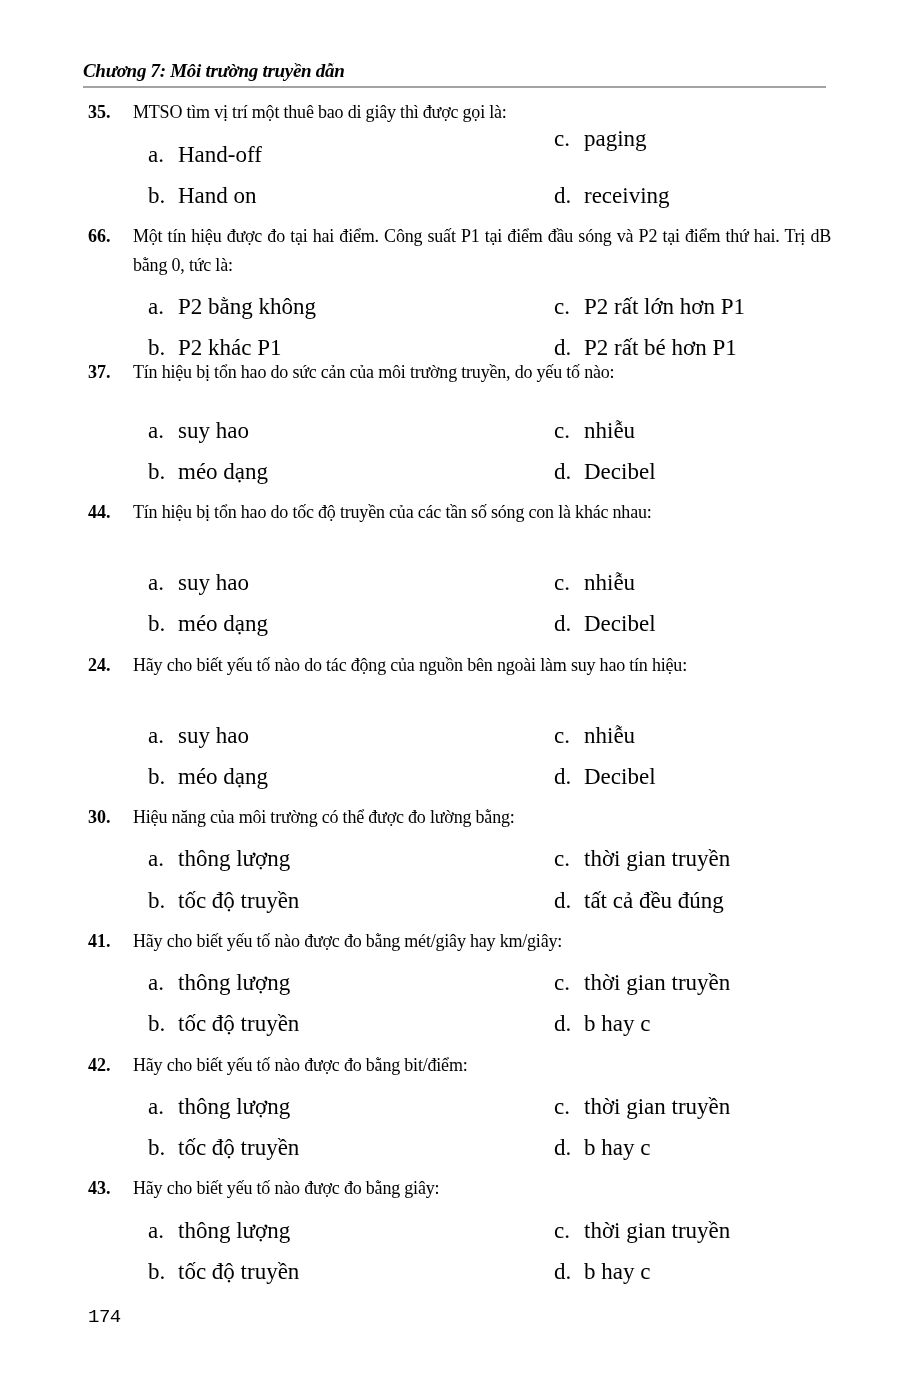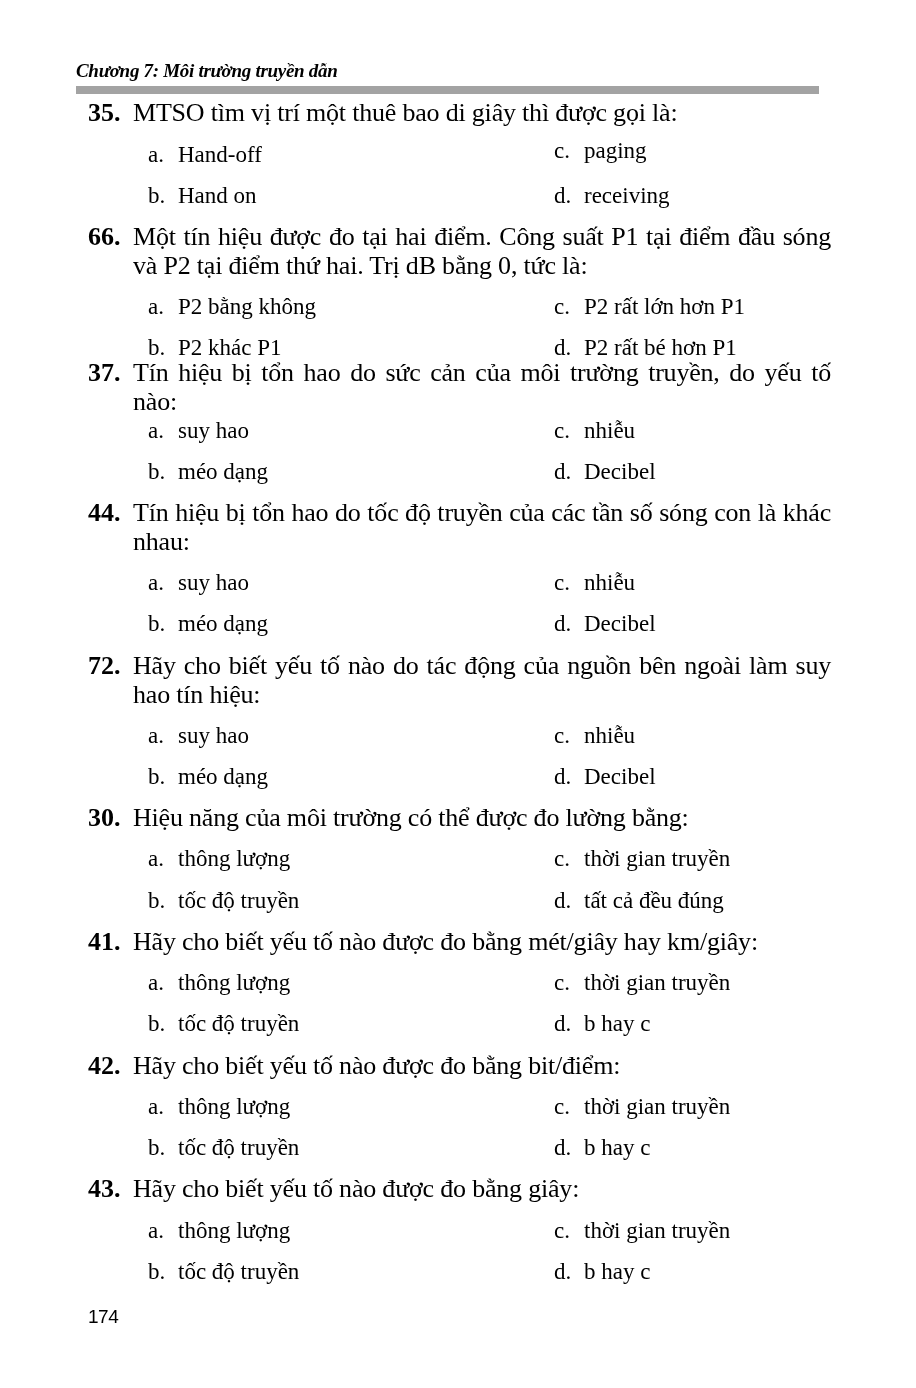--- a/index.html
+++ b/index.html
@@ -1,43 +1,43 @@
 <!DOCTYPE html>
 <html><head>
 <meta charset="utf-8">
 <style>
   html, body { margin: 0; padding: 0; background: #ffffff; }
   body { width: 916px; height: 1388px; position: relative; overflow: hidden;
          font-family: "Liberation Serif", "DejaVu Serif", serif; color: #000; }
-  .header { position: absolute; left: 76px; top: 60px; width: 743px; height: 26px;
-            border-bottom: 8px solid #a3a3a3; }
+  .header { position: absolute; left: 83px; top: 60px; width: 743px; height: 26px;
+            border-bottom: 2px solid #a3a3a3; }
   .header-title { position: absolute; left: 0; bottom: 4px; font-style: italic; font-weight: bold;
                   font-size: 19px; letter-spacing: -0.3px; }
-  .q { position: absolute; left: 88px; width: 743px; font-size: 26px; line-height: 29px; }
+  .q { position: absolute; left: 88px; width: 743px; font-size: 18px; line-height: 29px; }
   .q-num { position: absolute; left: 0; top: 0; font-weight: bold; }
   .q-text { margin-left: 45px; text-align: justify; letter-spacing: -0.2px; }
   .opt { position: absolute; font-size: 23px; line-height: 29px; white-space: nowrap; }
   .opt .lbl { display: inline-block; width: 30px; }
-  .page-num { position: absolute; left: 88px; top: 1306px; font-family: Liberation Sans, sans-serif;
+  .page-num { position: absolute; left: 88px; top: 1306px; font-family: Liberation Mono, monospace;
               font-size: 19px; letter-spacing: -0.5px; }
 </style>
 </head>
 <body>
 
 <div class="header">
   <span class="header-title">Chương 7: Môi trường truyền dẫn</span>
 </div>
 
 <div class="q" style="top:98px">
   <span class="q-num">35.</span>
   <div class="q-text">MTSO tìm vị trí một thuê bao di giây thì được gọi là:</div>
 </div>
 <div class="opt" style="left:148px;top:140px"><span class="lbl">a.</span><span>Hand-off</span></div>
 <div class="opt" style="left:148px;top:181px"><span class="lbl">b.</span><span>Hand on</span></div>
-<div class="opt" style="left:554px;top:136px"><span class="lbl">c.</span><span>paging</span></div>
+<div class="opt" style="left:554px;top:124px"><span class="lbl">c.</span><span>paging</span></div>
 <div class="opt" style="left:554px;top:181px"><span class="lbl">d.</span><span>receiving</span></div>
 
 <div class="q" style="top:222px">
   <span class="q-num">66.</span>
   <div class="q-text">Một tín hiệu được đo tại hai điểm. Công suất P1 tại điểm đầu sóng và P2 tại điểm thứ hai. Trị dB bằng 0, tức là:</div>
 </div>
 <div class="opt" style="left:148px;top:292px"><span class="lbl">a.</span><span>P2 bằng không</span></div>
 <div class="opt" style="left:148px;top:333px"><span class="lbl">b.</span><span>P2 khác P1</span></div>
 <div class="opt" style="left:554px;top:292px"><span class="lbl">c.</span><span>P2 rất lớn hơn P1</span></div>
 <div class="opt" style="left:554px;top:333px"><span class="lbl">d.</span><span>P2 rất bé hơn P1</span></div>
@@ -54,21 +54,21 @@
 <div class="q" style="top:498px">
   <span class="q-num">44.</span>
   <div class="q-text">Tín hiệu bị tổn hao do tốc độ truyền của các tần số sóng con là khác nhau:</div>
 </div>
 <div class="opt" style="left:148px;top:568px"><span class="lbl">a.</span><span>suy hao</span></div>
 <div class="opt" style="left:148px;top:609px"><span class="lbl">b.</span><span>méo dạng</span></div>
 <div class="opt" style="left:554px;top:568px"><span class="lbl">c.</span><span>nhiễu</span></div>
 <div class="opt" style="left:554px;top:609px"><span class="lbl">d.</span><span>Decibel</span></div>
 
 <div class="q" style="top:651px">
-  <span class="q-num">72.</span>
+  <span class="q-num">24.</span>
   <div class="q-text">Hãy cho biết yếu tố nào do tác động của nguồn bên ngoài làm suy hao tín hiệu:</div>
 </div>
 <div class="opt" style="left:148px;top:721px"><span class="lbl">a.</span><span>suy hao</span></div>
 <div class="opt" style="left:148px;top:762px"><span class="lbl">b.</span><span>méo dạng</span></div>
 <div class="opt" style="left:554px;top:721px"><span class="lbl">c.</span><span>nhiễu</span></div>
 <div class="opt" style="left:554px;top:762px"><span class="lbl">d.</span><span>Decibel</span></div>
 
 <div class="q" style="top:803px">
   <span class="q-num">30.</span>
   <div class="q-text">Hiệu năng của môi trường có thể được đo lường bằng:</div>

